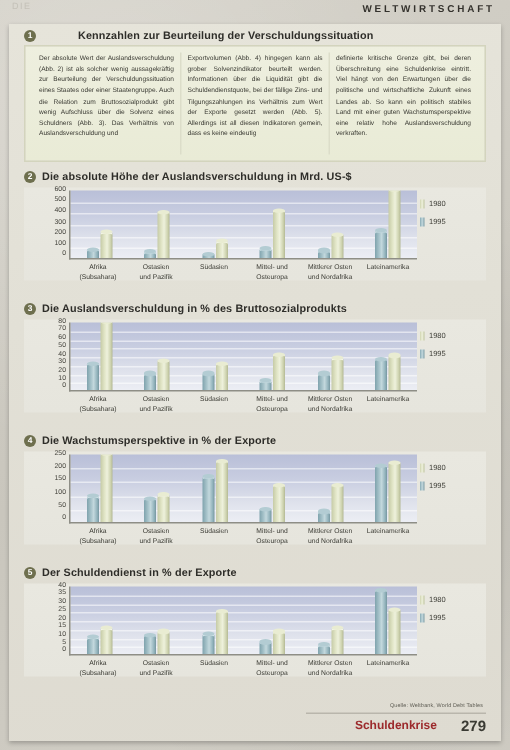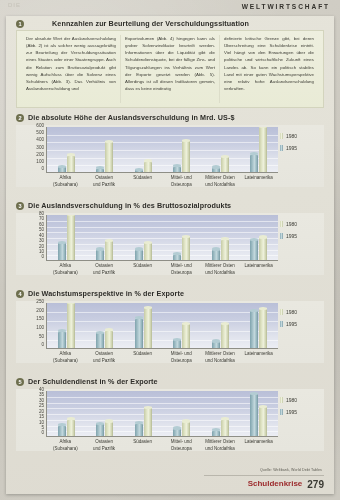--- a/index.html
+++ b/index.html
@@ -131,21 +131,21 @@
 
   .source{
     position:absolute;right:12px;bottom:22px;
     font-size:3.6px;color:#5c5b52;letter-spacing:.1px;
   }
   .footer{
     position:absolute;right:10px;bottom:4px;
     display:flex;align-items:flex-start;gap:5px;
   }
   .foot-title{font-size:8px;font-weight:bold;color:#9c2a2c;}
-  .foot-page{font-size:10px;font-weight:bold;color:#3a3a33;}
+  .foot-page{font-size:10px;font-weight:bold;color:#3a3a33;margin-left:11px;}
   .foot-rule{
     position:absolute;right:10px;bottom:18px;width:120px;height:1px;
     background:#b9b6ac;
   }
 </style>
 </head>
 <body>
 
 <div class="page-bg"></div>
 

